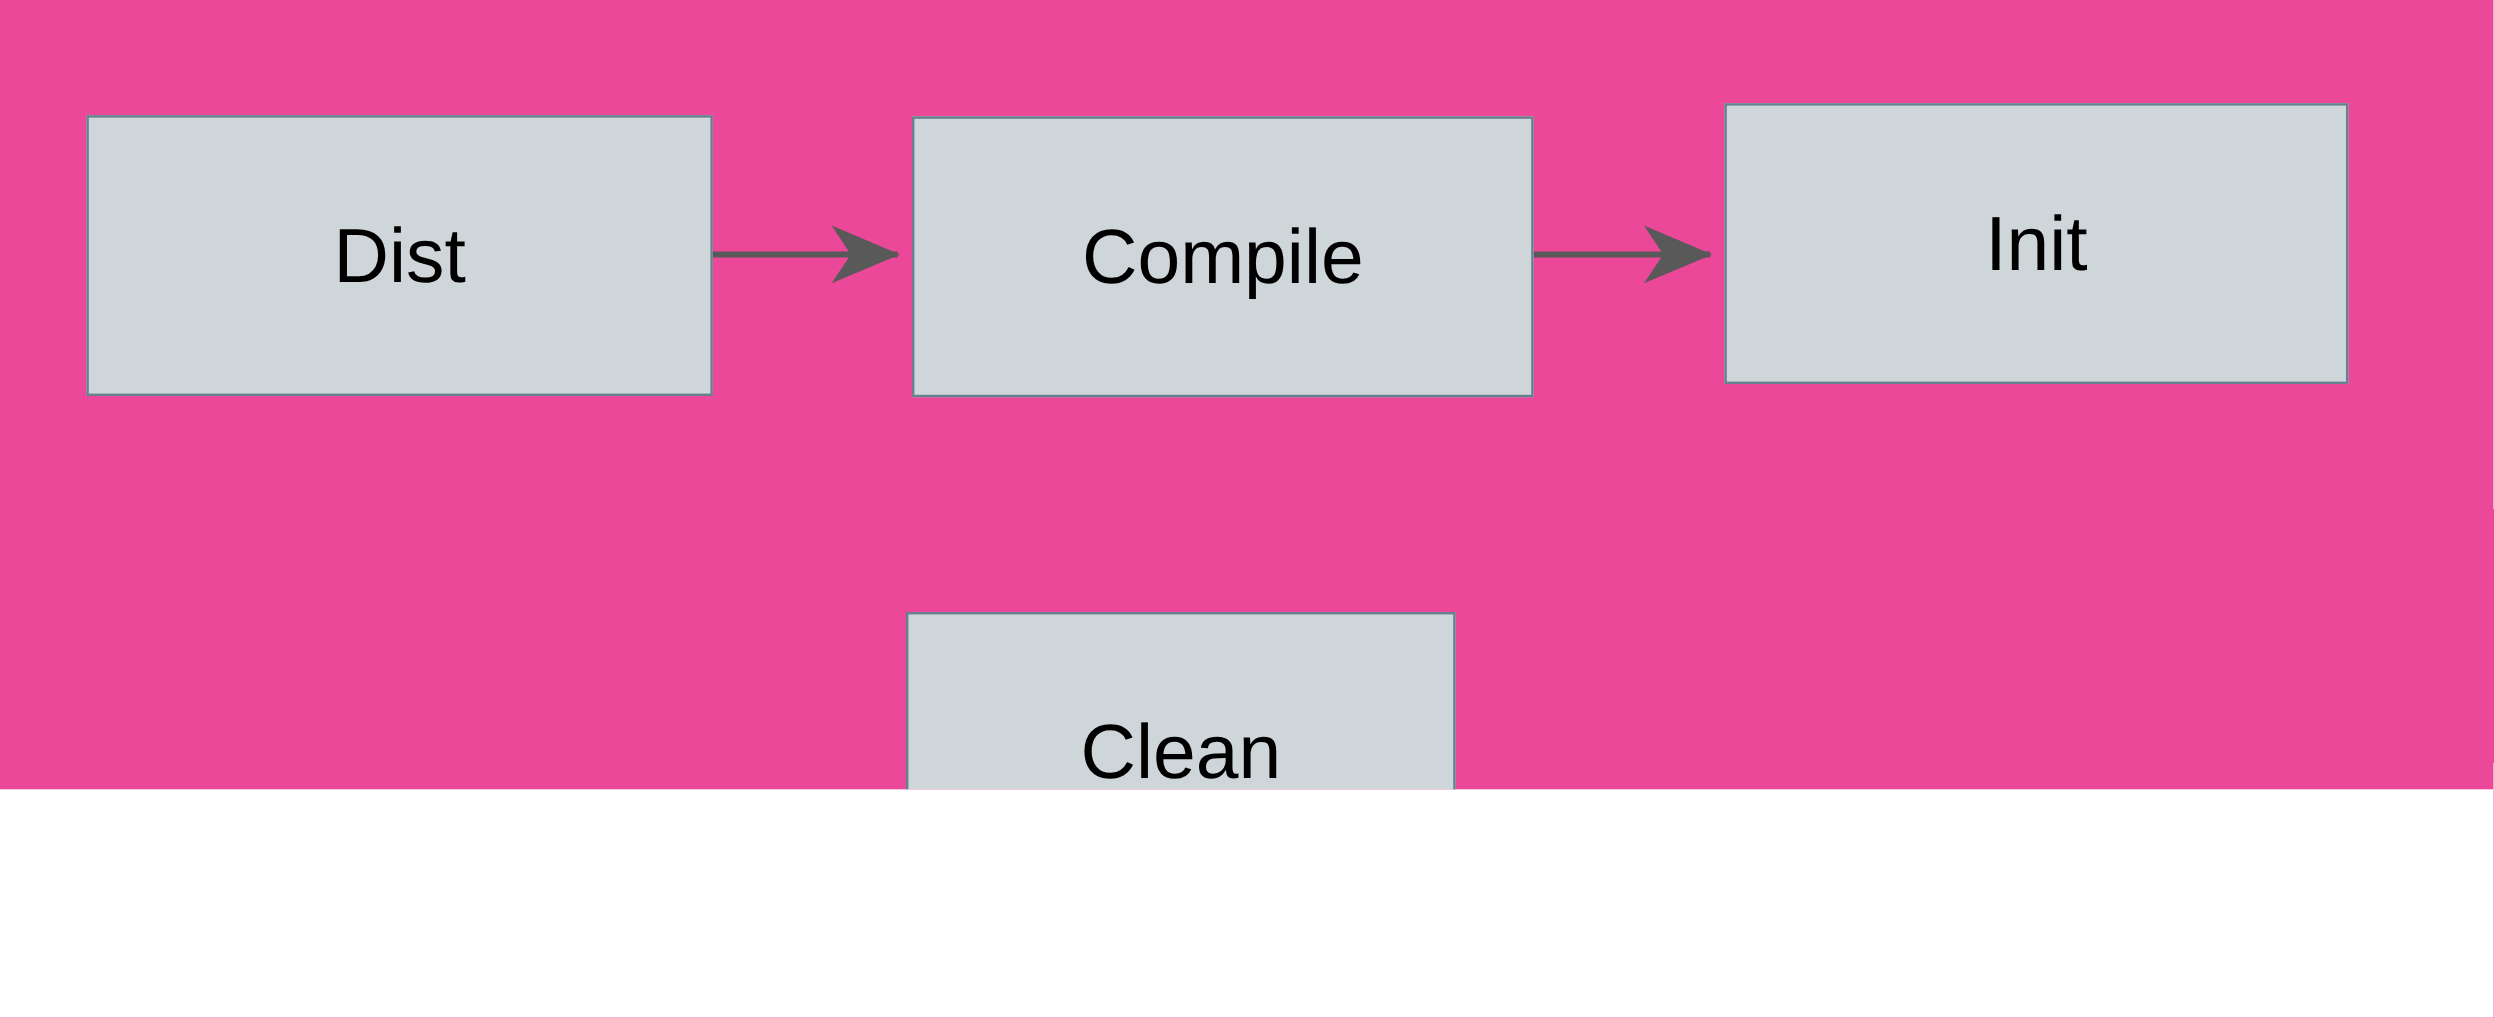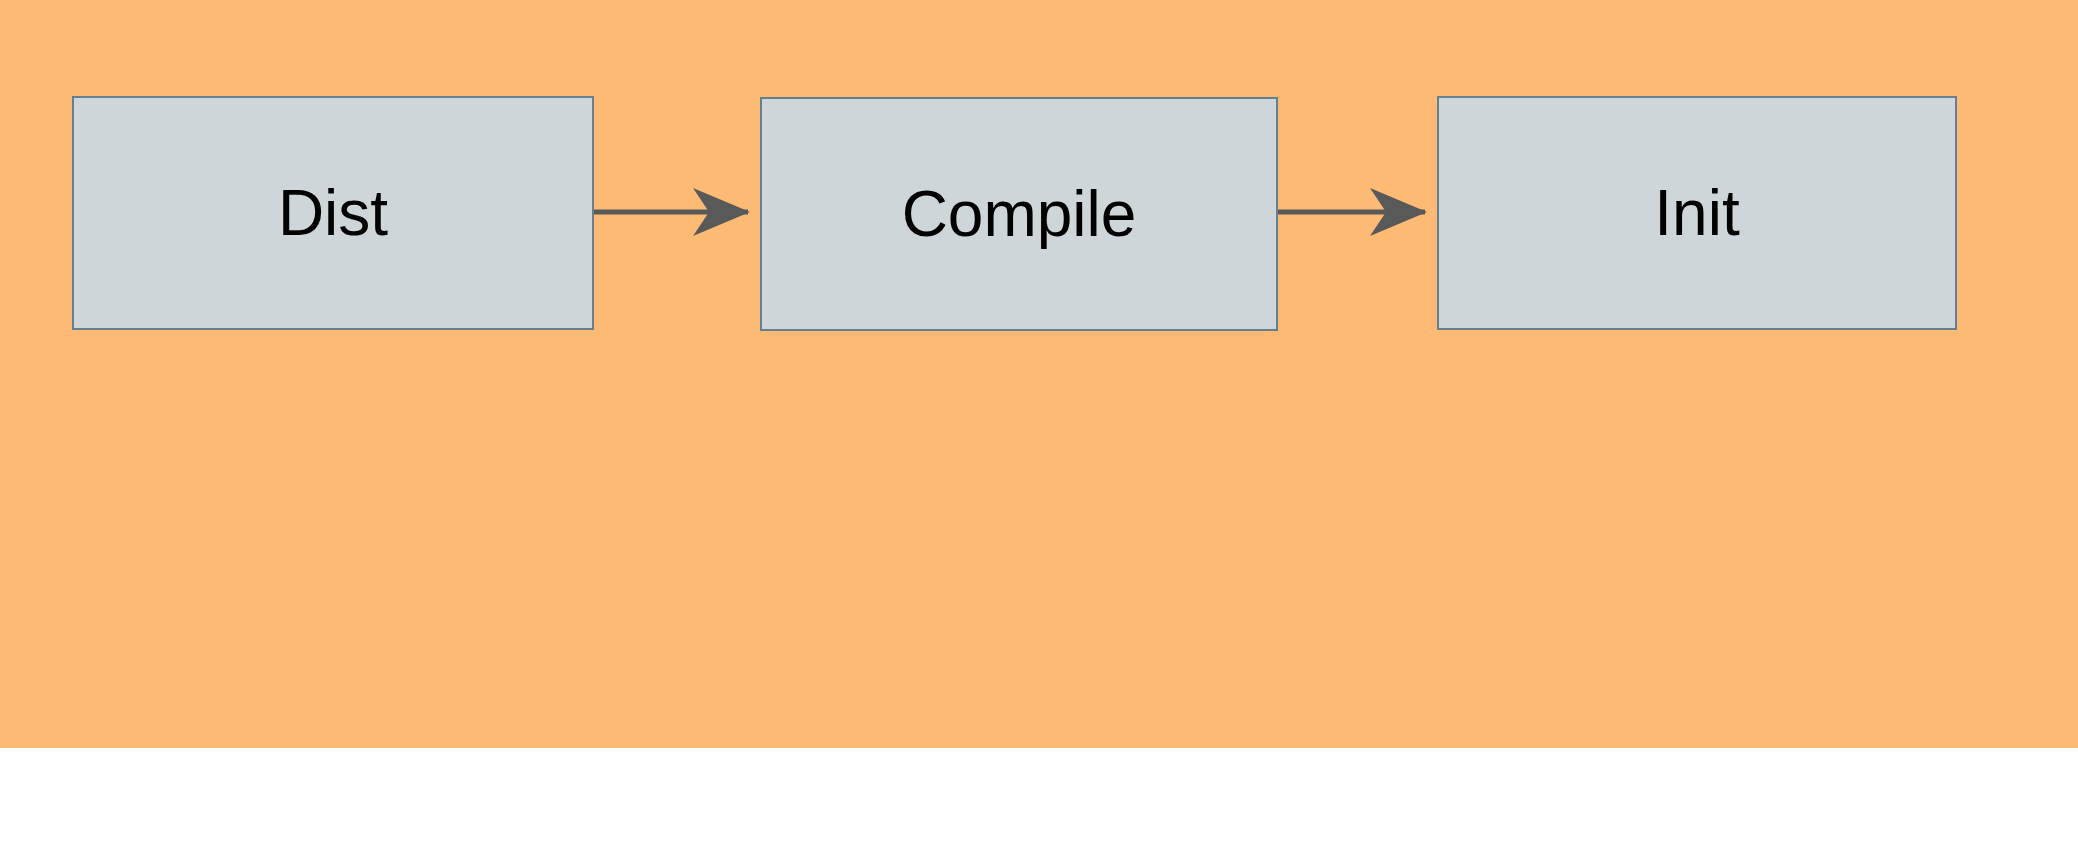--- a/index.html
+++ b/index.html
@@ -7,22 +7,22 @@
     margin: 0;
     padding: 0;
     background: #ffffff;
   }
   body {
     font-family: "Liberation Sans", "DejaVu Sans", sans-serif;
   }
   #canvas {
     position: relative;
     width: 2078px;
-    height: 748px;
-    background: #fdba74;
+    height: 658px;
+    background: #ec4899;
     overflow: hidden;
   }
   .node {
     position: absolute;
     box-sizing: border-box;
     background: #ced6d9;
     border: 2px solid #66808f;
     display: flex;
     align-items: center;
     justify-content: center;
@@ -69,18 +69,21 @@
   <div class="edge-hit" style="left:1278px; top:195px; width:159px;"></div>
 
   <div class="node" style="left:72px; top:96px; width:522px; height:234px;">
     <span class="node-label">Dist</span>
   </div>
 
   <div class="node" style="left:760px; top:97px; width:518px; height:234px;">
     <span class="node-label">Compile</span>
   </div>
 
-  <div class="node" style="left:1437px; top:96px; width:520px; height:234px;">
+  <div class="node" style="left:1437px; top:86px; width:520px; height:234px;">
     <span class="node-label">Init</span>
   </div>
 
+  <div class="node" style="left:755px; top:510px; width:458px; height:232px;">
+    <span class="node-label">Clean</span>
+  </div>
 
 </div>
 
 </body></html>

